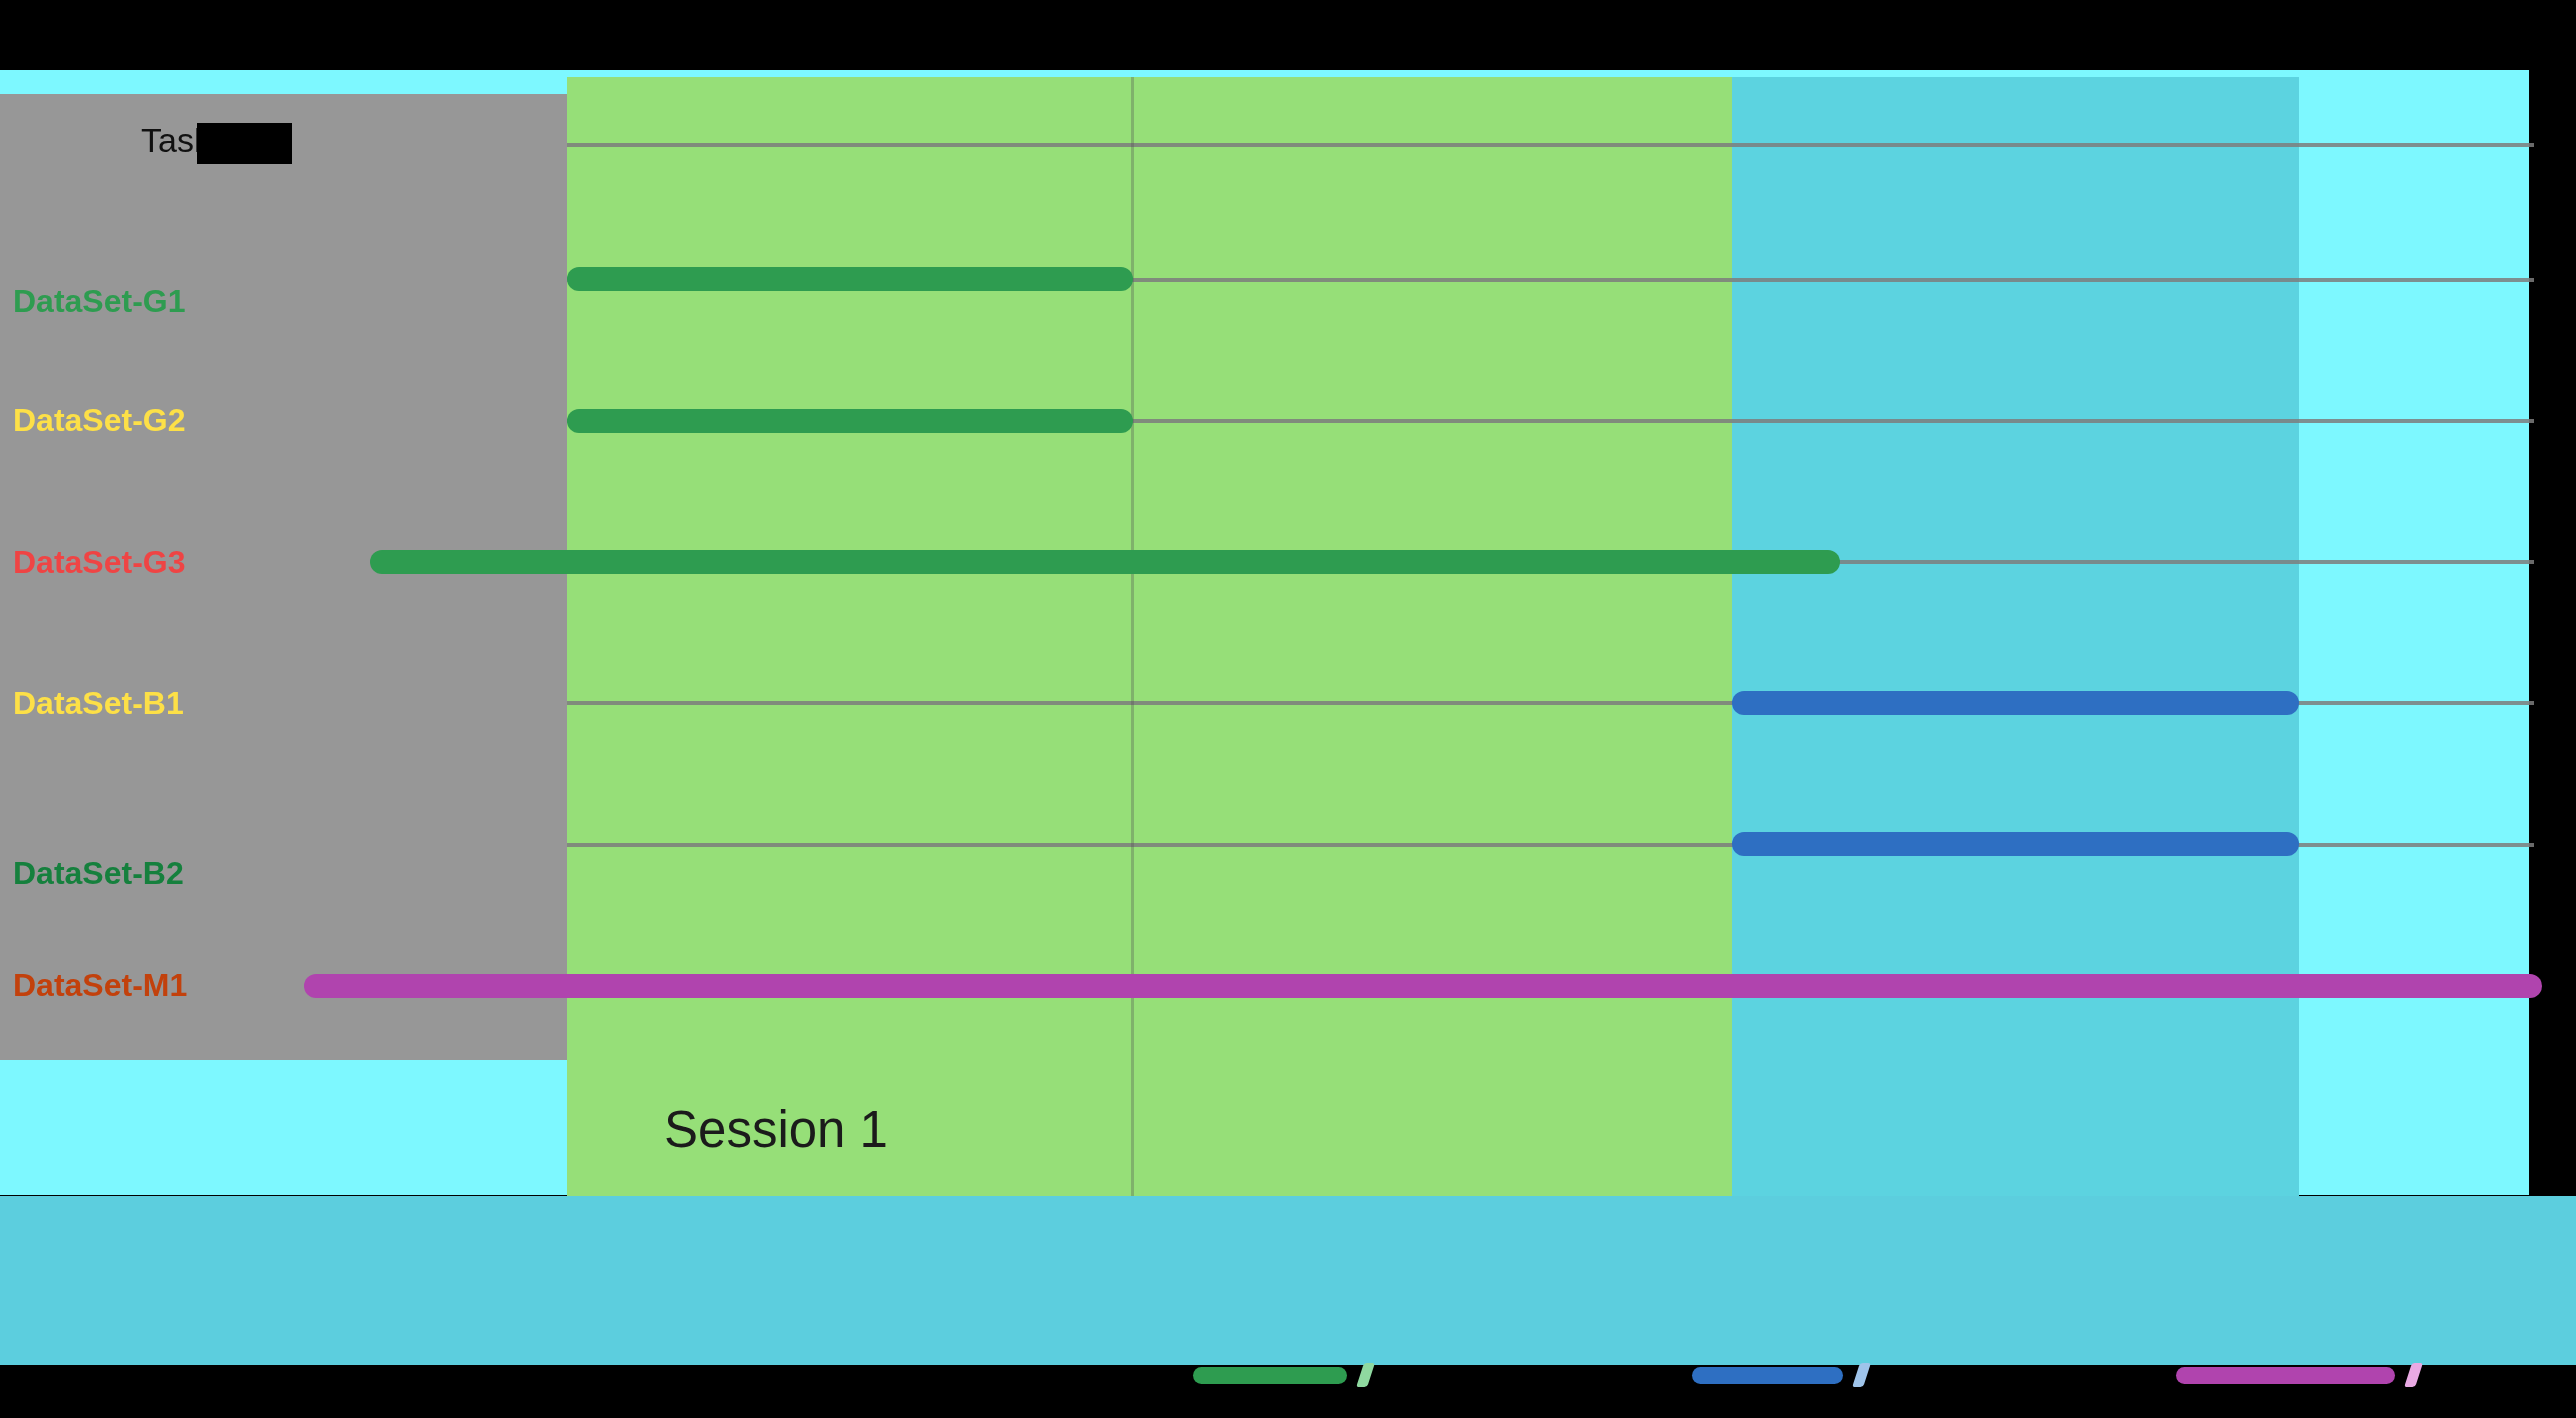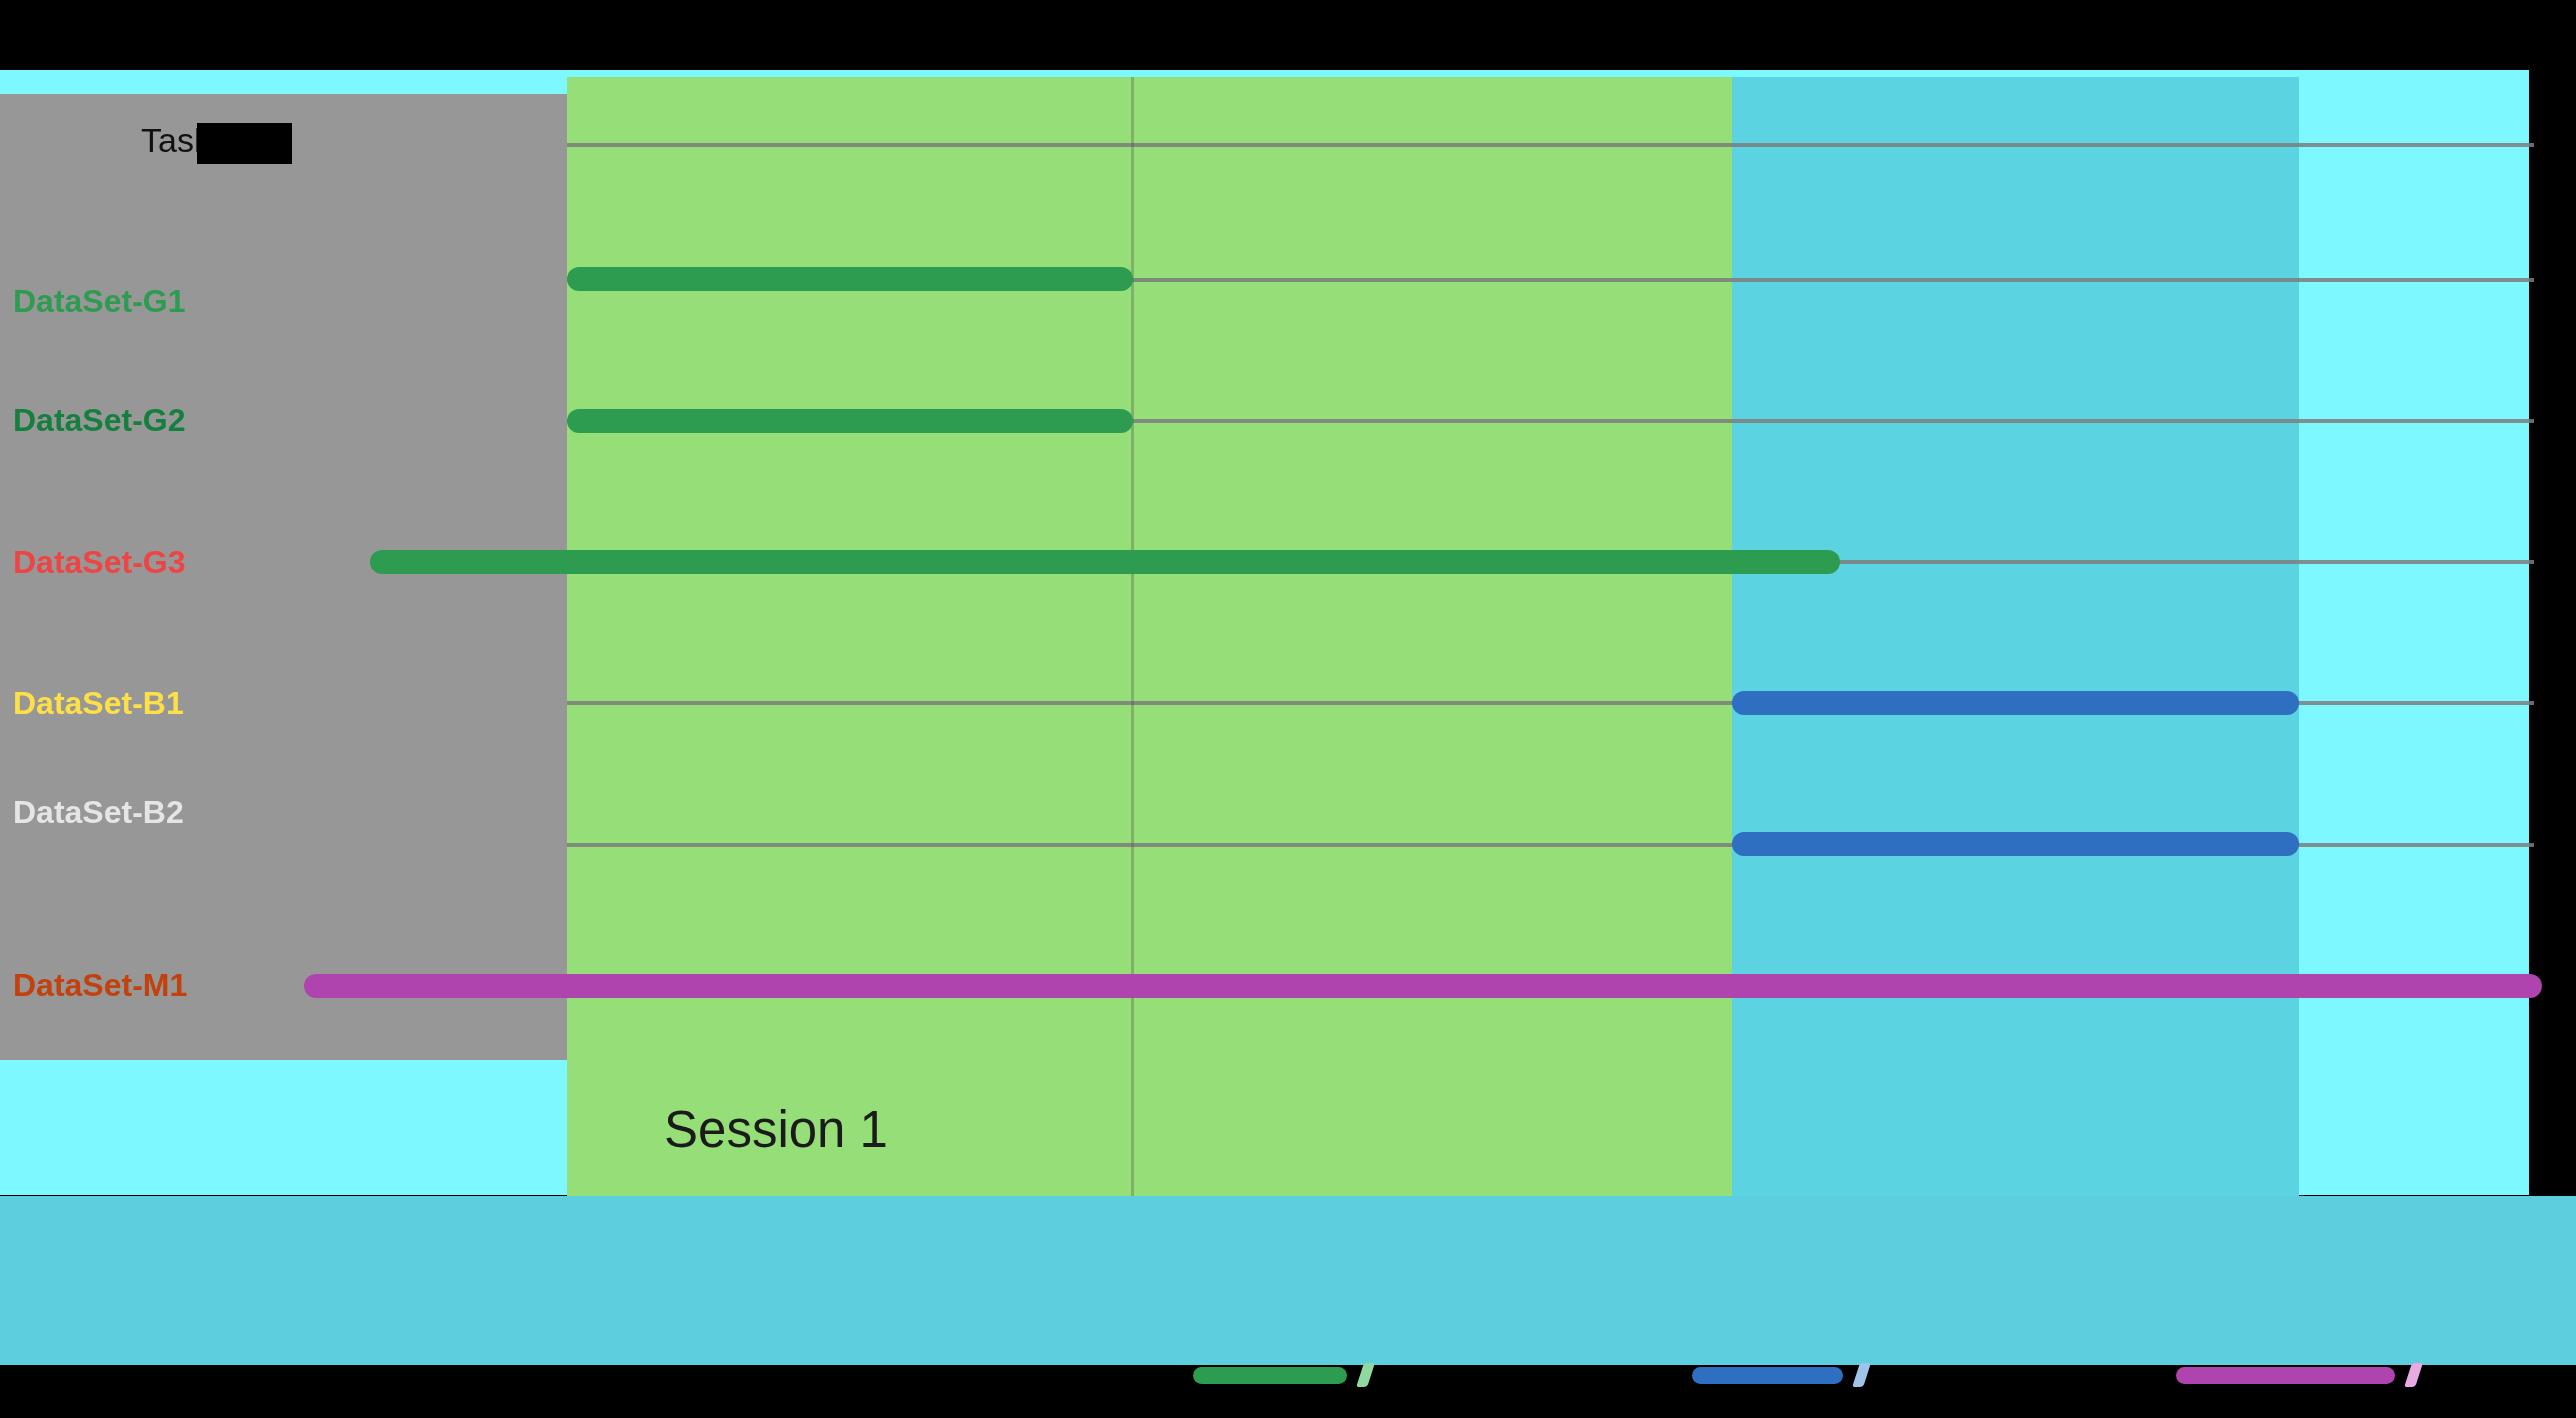--- a/index.html
+++ b/index.html
@@ -41,27 +41,27 @@
       <div class="gridline" style="top: 419px;"></div>
       <div class="gridline" style="top: 560px;"></div>
       <div class="gridline" style="top: 701px;"></div>
       <div class="gridline" style="top: 843px;"></div>
       <div class="gridline" style="top: 984px;"></div>
     </div>
   <div id="vline"></div>
   <div id="rows">
       <div class="row-label" style="top: 257px; color: rgb(46, 156, 80); margin-top: 22px;">DataSet-G1</div>
       <div class="task-bar" style="left: 567px; width: 566px; top: 267px; background: rgb(46, 156, 80);"></div>
-      <div class="row-label" style="top: 398px; color: #15803d;">DataSet-G2</div>
+      <div class="row-label" style="top: 398px; color: #fde047;">DataSet-G2</div>
       <div class="task-bar" style="left: 567px; width: 566px; top: 409px; background: rgb(46, 156, 80);"></div>
       <div class="row-label" style="top: 540px; color: #ef4444;">DataSet-G3</div>
       <div class="task-bar" style="left: 370px; width: 1470px; top: 550px; background: rgb(46, 156, 80);"></div>
       <div class="row-label" style="top: 681px; color: #fde047;">DataSet-B1</div>
       <div class="task-bar" style="left: 1732px; width: 567px; top: 691px; background: rgb(46, 111, 194);"></div>
-      <div class="row-label" style="top: 790px; color: #e5e5e5;">DataSet-B2</div>
+      <div class="row-label" style="top: 851px; color: #15803d;">DataSet-B2</div>
       <div class="task-bar" style="left: 1732px; width: 567px; top: 832px; background: rgb(46, 111, 194);"></div>
       <div class="row-label" style="top: 963px; color: #c2410c;">DataSet-M1</div>
       <div class="task-bar" style="left: 304px; width: 2238px; top: 974px; background: rgb(176, 68, 174);"></div>
     </div>
   <div id="header-label">Task</div>
   <div id="header-redaction"></div>
   <div id="session1-label" class="session-label">Session 1</div>
   <div id="bottom-band"></div>
   <div id="legend">
       <div class="legend-dash" style="left: 1193px; width: 154px; background: rgb(46, 156, 80);"></div>

